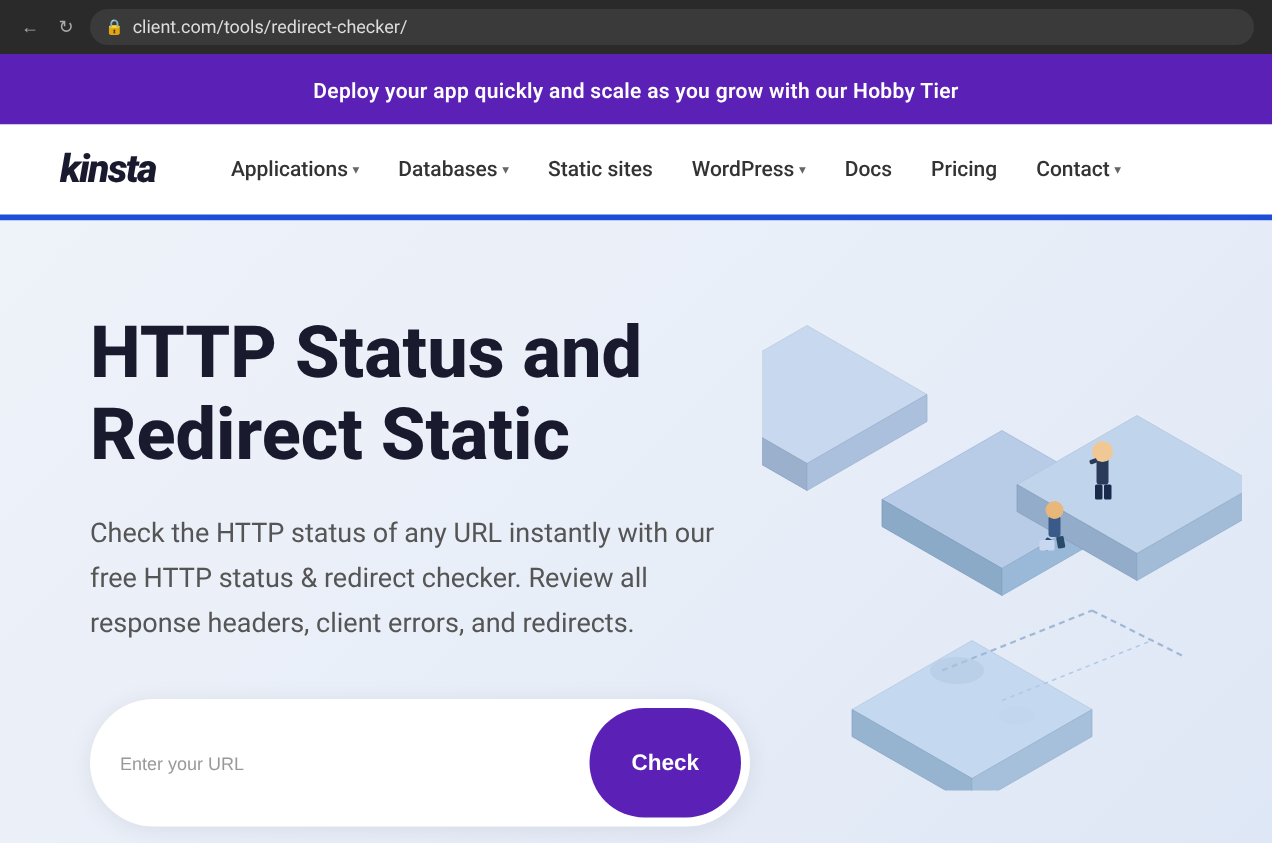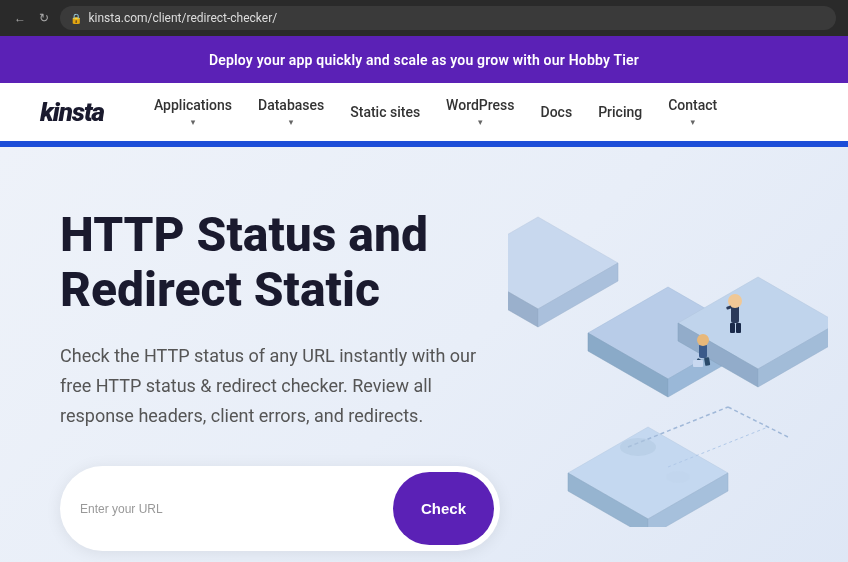--- a/index.html
+++ b/index.html
@@ -62,21 +62,21 @@
       letter-spacing: 0.2px;
     }
 
     
     .navbar {
       background: #fff;
       height: 64px;
       display: flex;
       align-items: center;
       padding: 0 40px;
-      border-bottom: 6px solid #1d4ed8;
+      border-bottom: 4px solid #1d4ed8;
     }
     .logo {
       font-size: 26px;
       font-weight: 900;
       color: #1a1a2e;
       letter-spacing: -1px;
       margin-right: 40px;
       font-style: italic;
     }
     .nav-links {
@@ -89,21 +89,20 @@
       display: flex;
       align-items: center;
       gap: 3px;
       padding: 8px 10px;
       font-size: 14px;
       color: #333;
       font-weight: 500;
       cursor: pointer;
       border-radius: 4px;
       white-space: nowrap;
-      flex-direction: column;
     }
     .nav-chevron {
       font-size: 9px;
       color: #666;
       margin-top: 1px;
     }
 
     
     .hero {
       background: linear-gradient(135deg, #eef2f9 0%, #e8eef8 50%, #dde6f5 100%);
@@ -187,21 +186,21 @@
     }
   </style>
 </head>
 <body>
 
 <div class="browser-chrome">
   <div class="browser-nav-btn">←</div>
   <div class="browser-nav-btn">↻</div>
   <div class="address-bar">
     <span class="lock-icon">🔒</span>
-    <span class="address-text">kinsta.com/client/redirect-checker/</span>
+    <span class="address-text">client.com/tools/redirect-checker/</span>
   </div>
 </div>
 
 <div class="promo-banner">
   <span class="promo-banner-text">Deploy your app quickly and scale as you grow with our Hobby Tier</span>
 </div>
 
 <nav class="navbar">
   <div class="logo">kinsta</div>
   <div class="nav-links">

